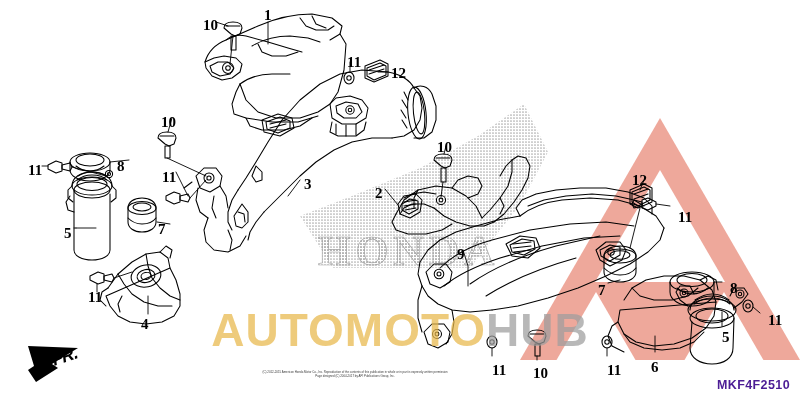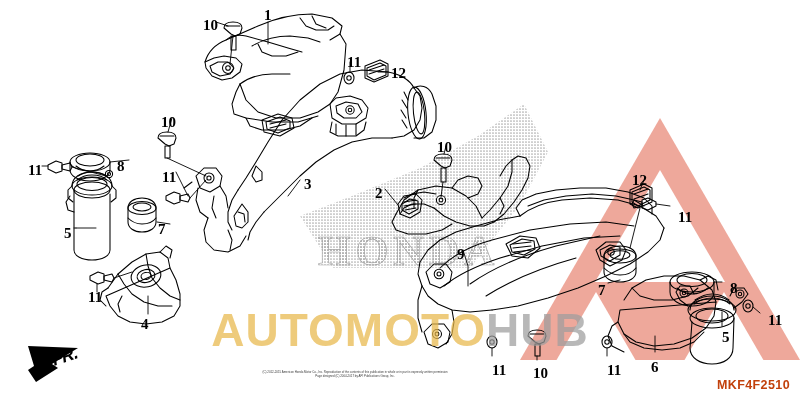--- a/index.html
+++ b/index.html
@@ -3,21 +3,21 @@
 <meta charset="utf-8">
 <style>
   html,body{margin:0;padding:0;background:#fff;}
   body{width:800px;height:400px;overflow:hidden;font-family:"Liberation Sans",sans-serif;}
   #stage{position:relative;width:800px;height:400px;background:#ffffff;overflow:hidden;}
   #stage svg.layer{position:absolute;left:0;top:0;width:800px;height:400px;}
   .callout{position:absolute;font-family:"Liberation Serif",serif;font-weight:700;color:#000;
            line-height:1;white-space:nowrap;}
   .cal-lg{font-size:15px;}
   .partno{position:absolute;right:10px;bottom:8px;font-family:"Liberation Sans",sans-serif;
-          font-weight:700;font-size:12.5px;letter-spacing:.4px;color:#c2410c;}
+          font-weight:700;font-size:12.5px;letter-spacing:.4px;color:#4c1d95;}
   .copy{position:absolute;left:215px;top:370px;width:280px;text-align:center;
         font-family:"Liberation Sans",sans-serif;font-size:2.9px;color:#3a3a3a;line-height:1.5;}
   .frmark{position:absolute;left:22px;top:348px;font-family:"Liberation Sans",sans-serif;
           font-weight:700;font-size:17px;color:#000;font-style:italic;letter-spacing:-.5px;}
   .wm-text{position:absolute;left:0;top:303px;width:800px;text-align:center;
            font-family:"Liberation Sans",sans-serif;font-weight:700;font-size:46px;
            letter-spacing:1px;pointer-events:none;}
   .wm-a{color:#e8b84b;opacity:.72;}
   .wm-b{color:#9e9e9e;opacity:.72;}
 </style>

